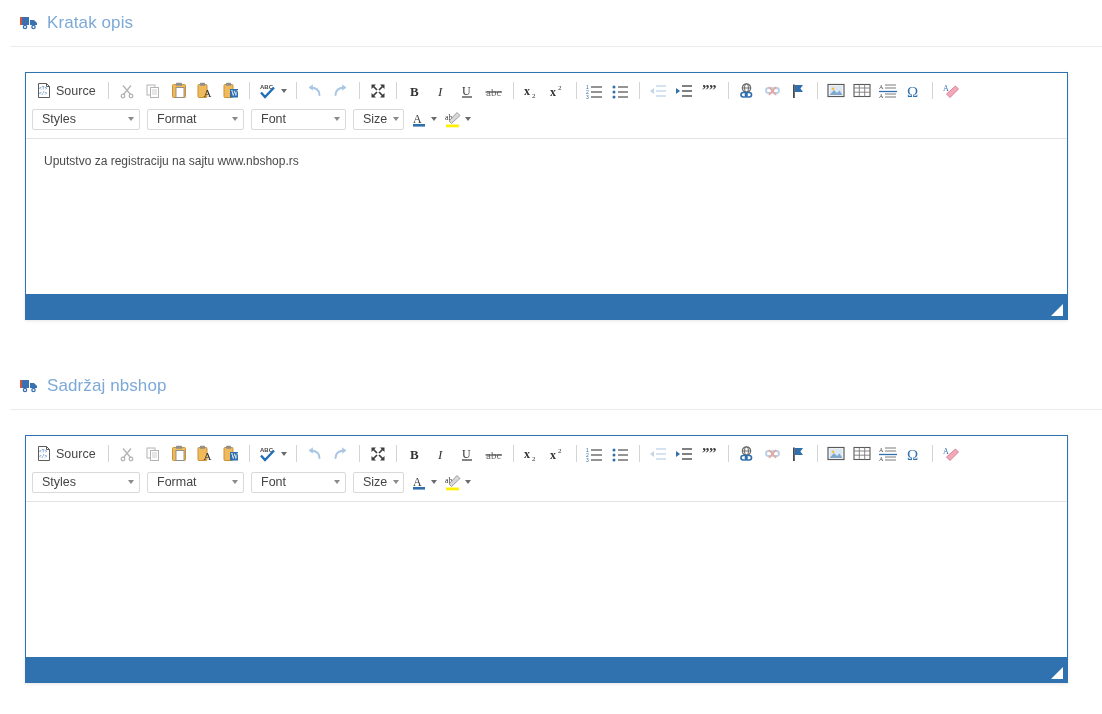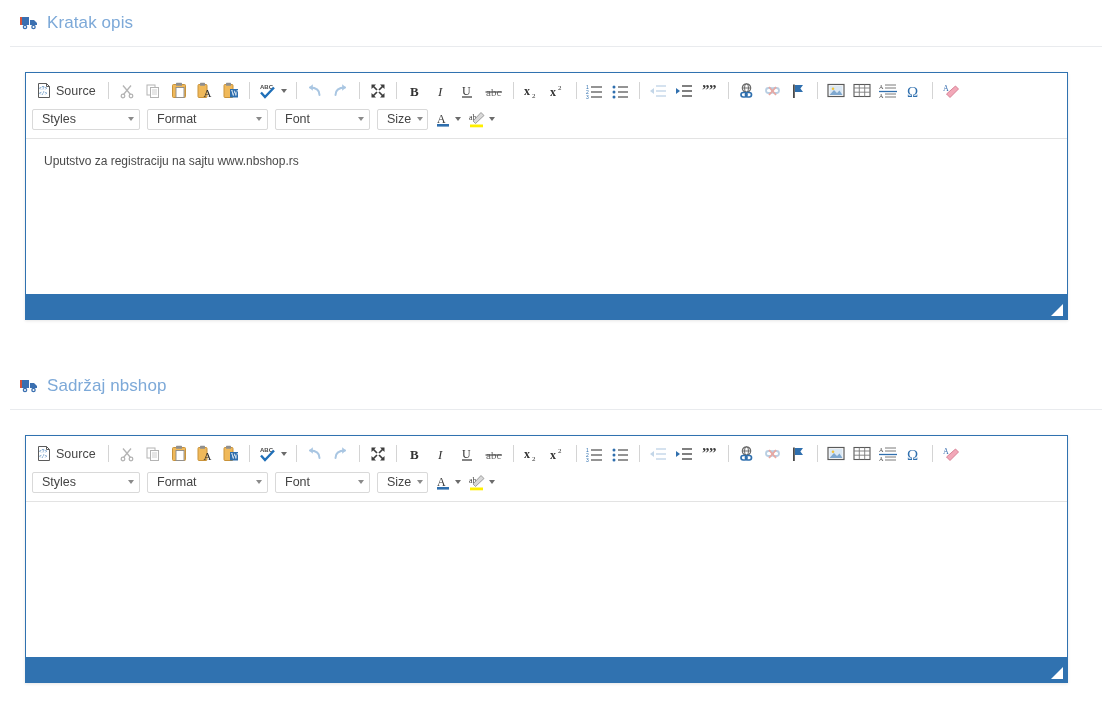--- a/index.html
+++ b/index.html
@@ -101,21 +101,21 @@
     margin: 0 4px 0 3px;
     padding: 0 5px 0 9px;
     cursor: default;
   }
   .tb-combo .ctxt {
     font-size: 12.5px;
     color: #444;
     white-space: nowrap;
   }
   .combo-styles { width: 108px; }
-  .combo-format { width: 121px; }
+  .combo-format { width: 97px; }
   .combo-font   { width: 95px; gap: 20px; }
   .combo-size   { width: 51px; }
   .tb-combo .carr {
     width: 0; height: 0;
     border-left: 3.5px solid transparent;
     border-right: 3.5px solid transparent;
     border-top: 4px solid #8a8a8a;
     margin-left: 6px;
   }
 

